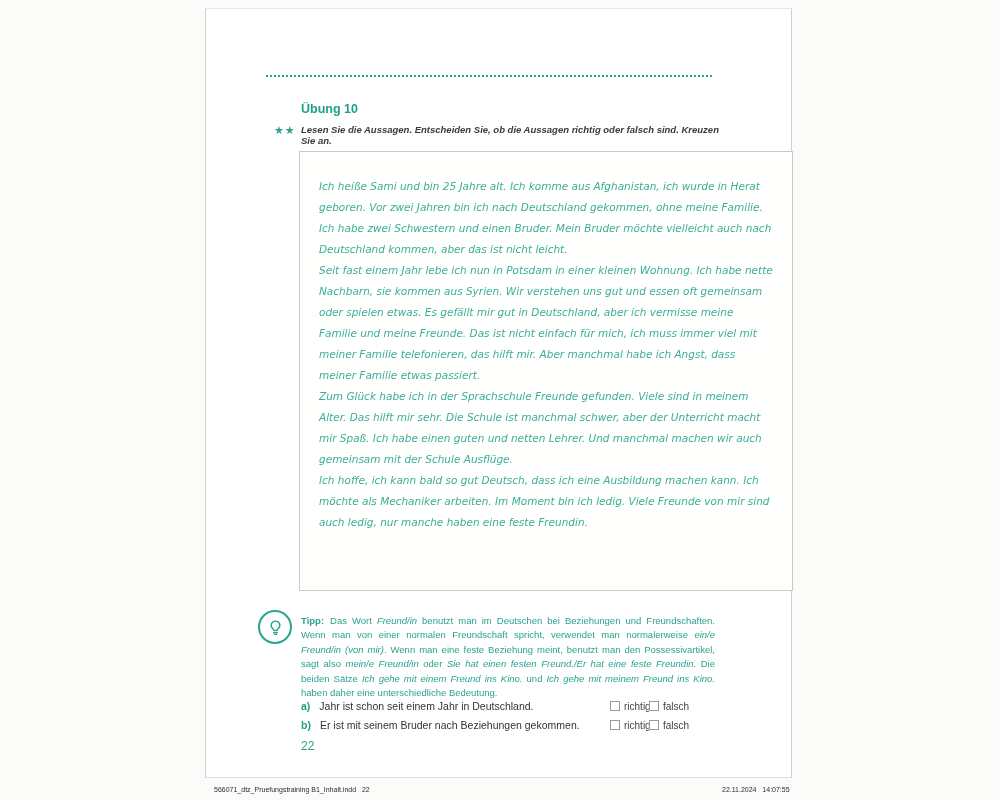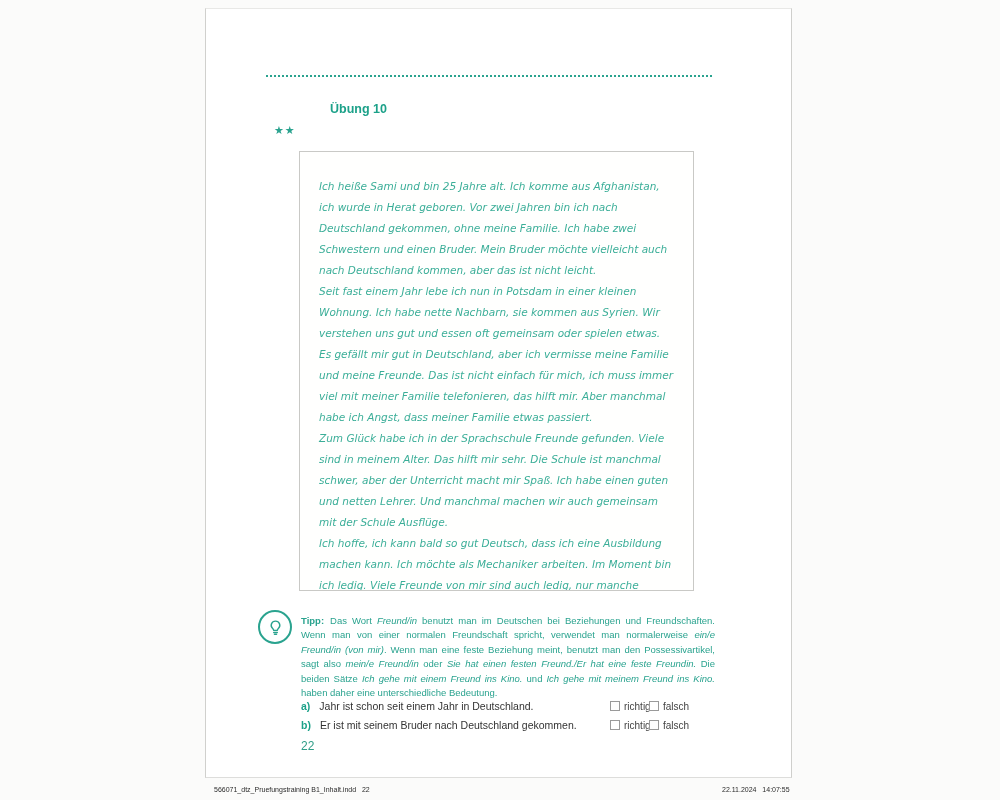--- a/index.html
+++ b/index.html
@@ -17,32 +17,32 @@
     border-top:1px solid #e8e8e6;
     border-bottom:1px solid #dddddb;
     box-sizing:border-box;
   }
   .dotted {
     position:absolute; left:60px; top:66px; width:446px; height:0;
     border-top:2px dotted #2aa38f;
   }
   .title {
     position:absolute; left:95px; top:93px;
-    font-size:12.5px; font-weight:bold; color:#1ca189;margin-left:29px;
+    font-size:12.5px; font-weight:bold; color:#1ca189;
   }
   .stars {
     position:absolute; left:68px; top:115px;
     font-size:11px; color:#2aa38f; letter-spacing:1px;
   }
   .instr {
     position:absolute; left:95px; top:115px; width:420px;
     font-size:9.5px; font-weight:bold; font-style:italic; color:#3a3a3a;
   }
   .letter {
-    position:absolute; left:93px; top:142px; width:395px; height:440px;
+    position:absolute; left:93px; top:142px; width:494px; height:440px;
     border:1px solid #c9c9c6; box-sizing:border-box;
     padding:24px 19px; overflow:hidden; background:#fffffe;
   }
   .letter p {
     margin:0; font-size:10.5px; line-height:21px;
     font-style:italic; color:#3bae98;
     font-family:"DejaVu Sans", sans-serif;
   }
   .tipp-icon {
     position:absolute; left:52px; top:601px; width:34px; height:34px;
@@ -83,20 +83,21 @@
 <body>
 
 <div class="page">
 
   <div class="dotted"></div>
 
   <div class="title">Übung 10</div>
 
   <div class="stars">★★</div>
 
+  <div class="instr">Lesen Sie die Aussagen. Entscheiden Sie, ob die Aussagen richtig oder falsch sind. Kreuzen Sie an.</div>
 
   <div class="letter">
     <p>Ich heiße Sami und bin 25 Jahre alt. Ich komme aus Afghanistan, ich wurde in Herat geboren. Vor zwei Jahren bin ich nach Deutschland gekommen, ohne meine Familie. Ich habe zwei Schwestern und einen Bruder. Mein Bruder möchte vielleicht auch nach Deutschland kommen, aber das ist nicht leicht.</p>
     <p>Seit fast einem Jahr lebe ich nun in Potsdam in einer kleinen Wohnung. Ich habe nette Nachbarn, sie kommen aus Syrien. Wir verstehen uns gut und essen oft gemeinsam oder spielen etwas. Es gefällt mir gut in Deutschland, aber ich vermisse meine Familie und meine Freunde. Das ist nicht einfach für mich, ich muss immer viel mit meiner Familie telefonieren, das hilft mir. Aber manchmal habe ich Angst, dass meiner Familie etwas passiert.</p>
     <p>Zum Glück habe ich in der Sprachschule Freunde gefunden. Viele sind in meinem Alter. Das hilft mir sehr. Die Schule ist manchmal schwer, aber der Unterricht macht mir Spaß. Ich habe einen guten und netten Lehrer. Und manchmal machen wir auch gemeinsam mit der Schule Ausflüge.</p>
     <p>Ich hoffe, ich kann bald so gut Deutsch, dass ich eine Ausbildung machen kann. Ich möchte als Mechaniker arbeiten. Im Moment bin ich ledig. Viele Freunde von mir sind auch ledig, nur manche haben eine feste Freundin.</p>
   </div>
 
   <div class="tipp-icon">
     <svg width="17" height="17" viewBox="0 0 24 24" fill="none" stroke="#2aa38f" stroke-width="2" stroke-linecap="round" stroke-linejoin="round">
@@ -108,21 +109,21 @@
 
   <p class="tipp"><b>Tipp:</b><span><span>Das Wort </span><span class="it">Freund/in</span><span> benutzt man im Deutschen bei Beziehungen und Freundschaften. Wenn man von einer normalen Freundschaft spricht, verwendet man normalerweise </span><span class="it">ein/e Freund/in (von mir)</span><span>. Wenn man eine feste Beziehung meint, benutzt man den Possessivartikel, sagt also </span><span class="it">mein/e Freund/in</span><span> oder </span><span class="it">Sie hat einen festen Freund./Er hat eine feste Freundin.</span><span> Die beiden Sätze </span><span class="it">Ich gehe mit einem Freund ins Kino.</span><span> und </span><span class="it">Ich gehe mit meinem Freund ins Kino.</span><span> haben daher eine unterschiedliche Bedeutung.</span></span></p>
 
   <div class="stmt" style="top:691px">
     <b class="slabel">a)</b><span>Jahr ist schon seit einem Jahr in Deutschland.</span>
     <span class="opt opt1"><span class="cb"></span><span>richtig</span></span>
     <span class="opt opt2"><span class="cb"></span><span>falsch</span></span>
   </div>
 
   <div class="stmt" style="top:710px">
-    <b class="slabel">b)</b><span>Er ist mit seinem Bruder nach Deutschland gekommen.</span>
+    <b class="slabel">b)</b><span>Er ist mit seinem Bruder nach Beziehungen gekommen.</span>
     <span class="opt opt1"><span class="cb"></span><span>richtig</span></span>
     <span class="opt opt2"><span class="cb"></span><span>falsch</span></span>
   </div>
 
   <div class="pagenum">22</div>
 
 </div>
 
 <div class="footer-left">566071_dtz_Pruefungstraining B1_Inhalt.indd   22</div>
 <div class="footer-right">22.11.2024   14:07:55</div>

